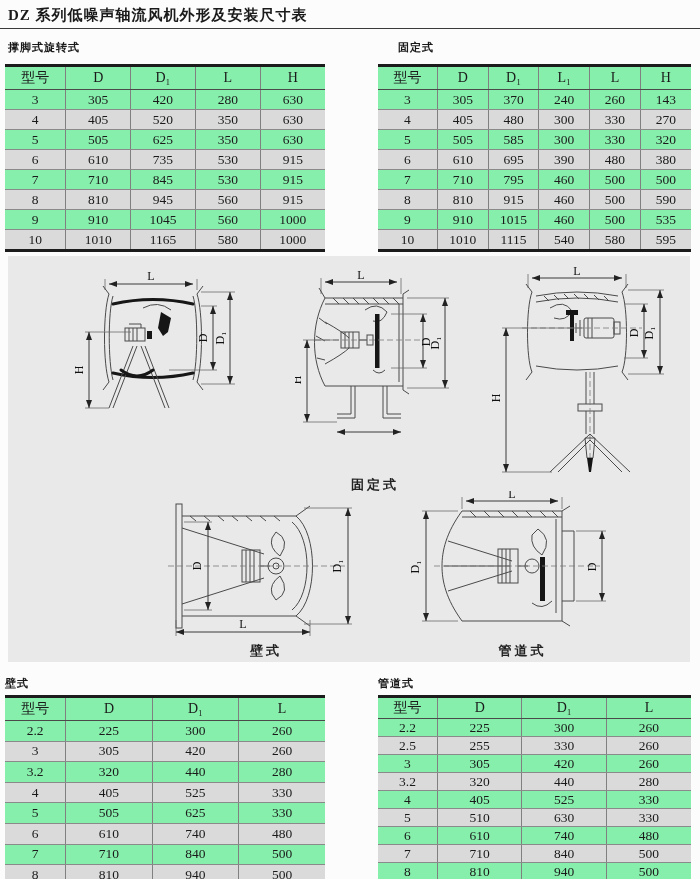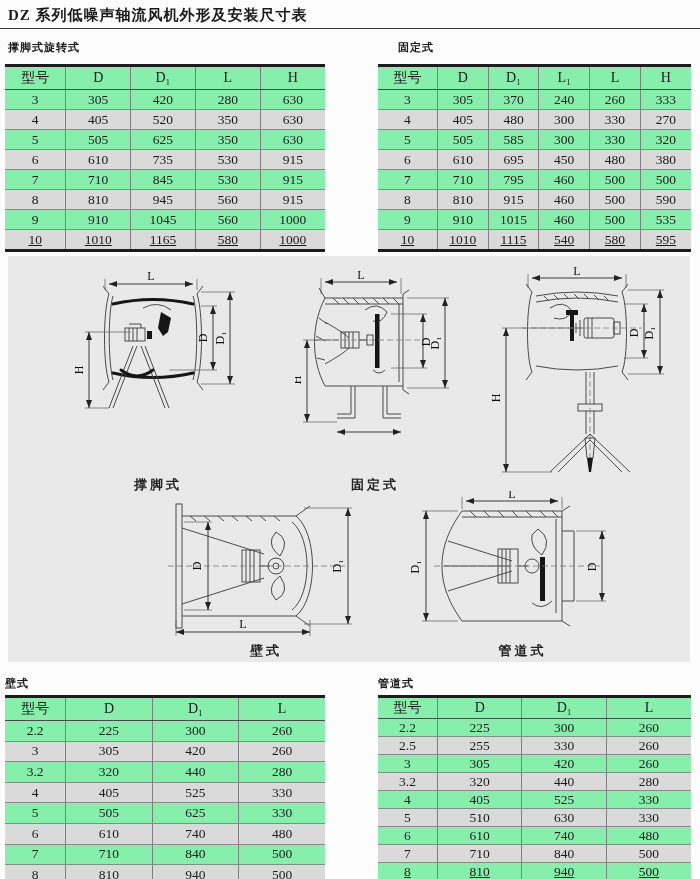--- a/index.html
+++ b/index.html
@@ -28,21 +28,21 @@
   table.dim {
     position:absolute; border-collapse:collapse; table-layout:fixed;
     font-size:13.5px; text-align:center;
     border-top:3px solid #1c1c1c; border-bottom:3px solid #1c1c1c;
     background:#86efac;
   }
   table.dim th, table.dim td { font-weight:normal; border-right:1px solid #808080; }
   table.dim th:last-child, table.dim td:last-child { border-right:none; }
   table.dim th { border-bottom:1.5px solid #4a4a4a; font-size:14px; padding:2px 0; }
   table.dim td { border-bottom:1px solid #8a8a8a; }
-  table.dim tbody tr:last-child td { border-bottom:none;text-decoration:underline; }
+  table.dim tbody tr:last-child td { border-bottom:none; }
   table.dim tbody tr:nth-child(even) { background:#dadada; }
   table.dim th:first-child, table.dim td:first-child { width:19%; }
   #table-0 { left:5px;   top:64px;  width:320px; }
   #table-1 { left:378px; top:64px;  width:313px; }
   #table-0 td, #table-1 td { padding:1.5px 0; }
   #table-2 { left:5px;   top:695px; width:320px; }
   #table-2 td { padding:1.8px 0; }
   #table-3 { left:378px; top:695px; width:313px; }
   #table-3 td { padding:0.5px 0; }
   #table-3 th { padding:1px 0; }
@@ -162,21 +162,21 @@
         <th>H</th>
       </tr>
     </thead>
     <tbody>
       <tr>
         <td>3</td>
         <td>305</td>
         <td>370</td>
         <td>240</td>
         <td>260</td>
-        <td>333</td>
+        <td>143</td>
       </tr>
       <tr>
         <td>4</td>
         <td>405</td>
         <td>480</td>
         <td>300</td>
         <td>330</td>
         <td>270</td>
       </tr>
       <tr>
@@ -184,21 +184,21 @@
         <td>505</td>
         <td>585</td>
         <td>300</td>
         <td>330</td>
         <td>320</td>
       </tr>
       <tr>
         <td>6</td>
         <td>610</td>
         <td>695</td>
-        <td>450</td>
+        <td>390</td>
         <td>480</td>
         <td>380</td>
       </tr>
       <tr>
         <td>7</td>
         <td>710</td>
         <td>795</td>
         <td>460</td>
         <td>500</td>
         <td>500</td>
@@ -399,21 +399,20 @@
         <path class="dim" d="M157,22 V114" marker-start="url(#ars)" marker-end="url(#ar)"></path>
         <text x="151" y="68" text-anchor="middle" transform="rotate(-90 151 68)">D₁</text>
       </g>
       <g>
         <path class="ext" d="M58,62 H12 M36,138 H12"></path>
         <path class="dim" d="M16,62 V138" marker-start="url(#ars)" marker-end="url(#ar)"></path>
         <text x="10" y="100" text-anchor="middle" transform="rotate(-90 10 100)">H</text>
       </g>
     </svg>
   </div>
-  <div class="fig-caption cap-a">撑脚式</div>
 
   <div class="figure" style="left:287px; top:14px;">
     <svg width="160" height="210" viewBox="0 0 160 210">
       <g>
         <path class="ext" d="M26,24 V8 M106,24 V8"></path>
         <path class="dim" d="M30,12 H102" marker-start="url(#ars)" marker-end="url(#ar)"></path>
         <text x="66" y="9" text-anchor="middle">L</text>
       </g>
       <g>
         <path class="ln" d="M30,28 C16,55 16,90 30,116 M30,28 L24,18"></path>

